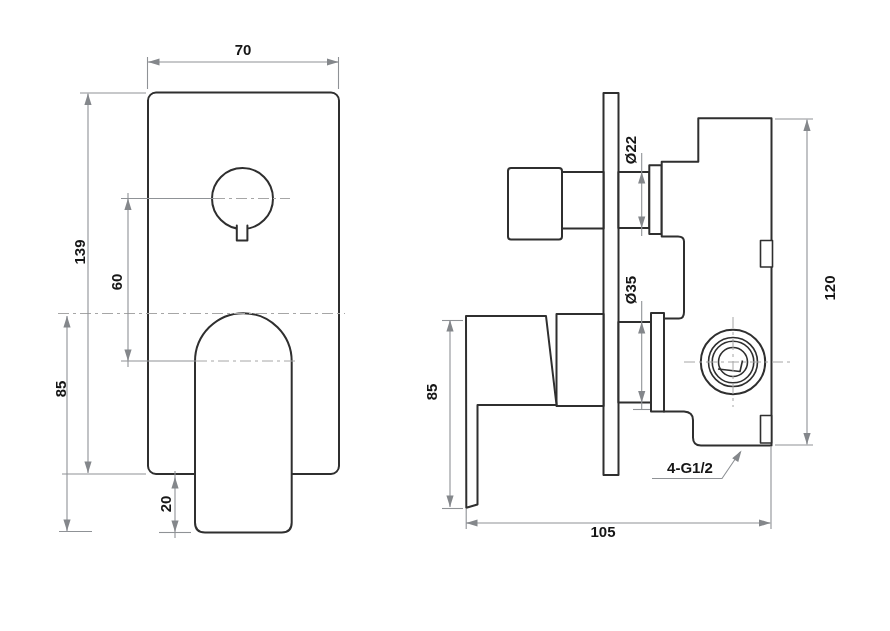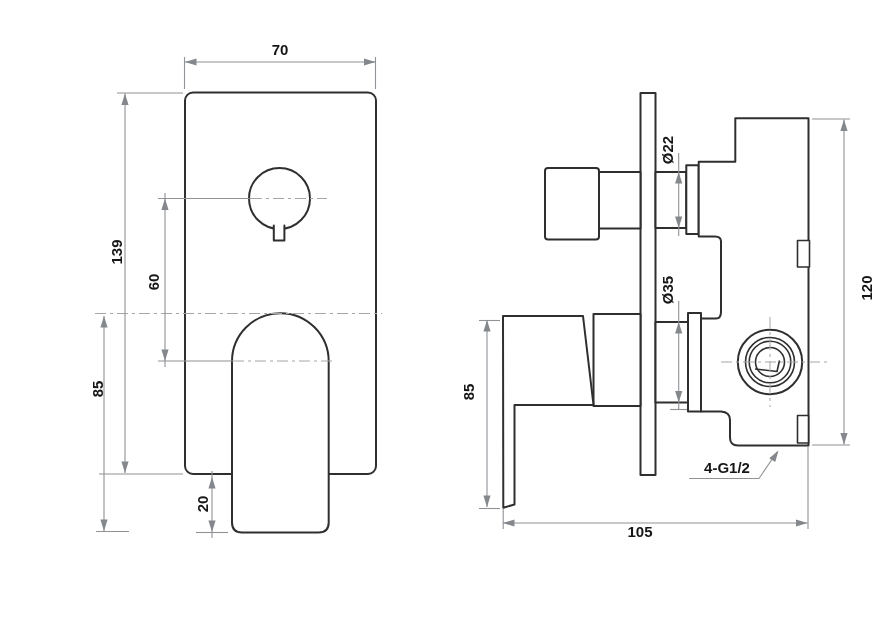--- a/index.html
+++ b/index.html
@@ -1,17 +1,17 @@
 <!DOCTYPE html>
 <html><head>
 <meta charset="utf-8">
 <style>
   html,body{margin:0;padding:0;background:#ffffff;}
   .stage{position:relative;width:848px;height:631px;background:#ffffff;overflow:hidden;
-         font-family:"Liberation Sans", sans-serif;padding-left:37px;}
+         font-family:"Liberation Sans", sans-serif;}
   svg{display:block;}
   .ol  { fill:#ffffff; stroke:#2f2f2f; stroke-width:2;   stroke-linejoin:round; stroke-linecap:round; }
   .ol2 { fill:#ffffff; stroke:#2f2f2f; stroke-width:1.6; stroke-linejoin:round; }
   .oln { fill:none;    stroke:#2f2f2f; stroke-width:2;   stroke-linejoin:round; stroke-linecap:round; }
   .oln2{ fill:none;    stroke:#2f2f2f; stroke-width:1.6; stroke-linejoin:round; }
   .erase{ fill:#ffffff; stroke:none; }
   .dim { stroke:#8f9296; stroke-width:1.1; fill:none; }
   .cl  { stroke:#a6a6a6; stroke-width:1;   fill:none; stroke-dasharray:11 4 3 4; }
   .ah  { fill:#84878b; stroke:none; }
   .lbl { font-family:"Liberation Sans", sans-serif; font-weight:bold; font-size:15px; fill:#161616; }

